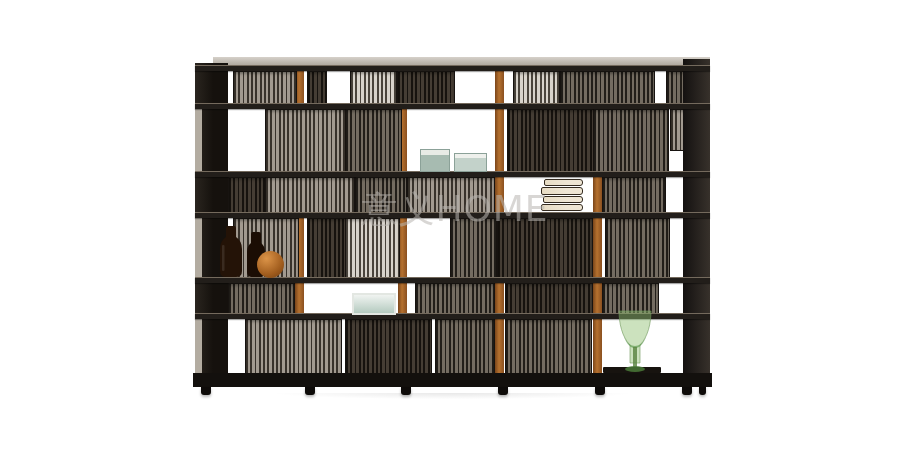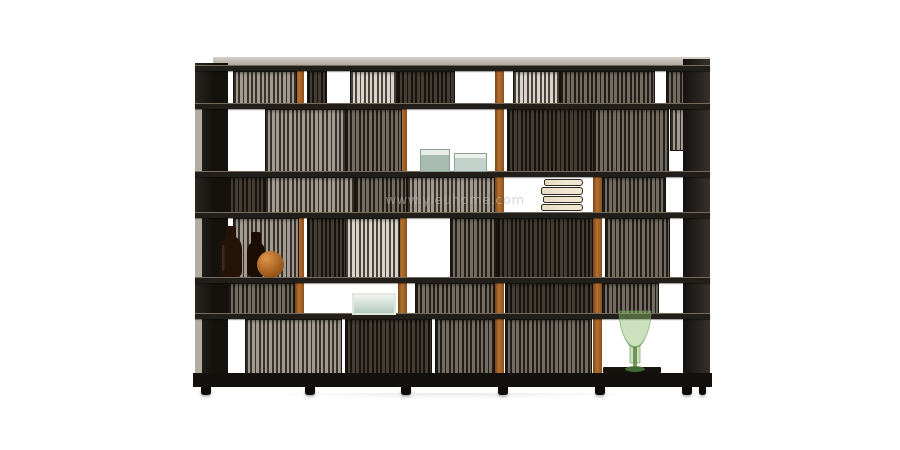--- a/index.html
+++ b/index.html
@@ -148,15 +148,15 @@
     <div class="obj mat" style="left:408px;top:310px;width:58px;height:6px"></div>
     <svg class="obj" style="left:418px;top:252px" width="44" height="65" viewBox="0 0 44 65">
       <path d="M6 2 L38 2 C38 14 35 28 27 36 L27 54 L17 54 L17 36 C9 28 6 14 6 2 Z" style="fill:var(--green);fill-opacity:.45;stroke:#6e965a;stroke-opacity:.6;stroke-width:1"></path>
       <path d="M11 28 C14 34 18 37 22 37 C26 37 30 34 33 28 C30 36 26 39 22 39 C18 39 14 36 11 28 Z" style="fill:#4f8f3f;fill-opacity:.6"></path>
       <rect x="20" y="38" width="4" height="20" style="fill:#57823f;fill-opacity:.8"></rect>
       <ellipse cx="22" cy="60" rx="10" ry="3" style="fill:#4a7a38;fill-opacity:.85"></ellipse>
     </svg>
   </div>
 
   <div class="wm">
-    <div class="wm2">www.yieuhome.com</div>
+    <div class="wm1">意义HOME</div>
   </div>
 </div>
 
 </body></html>

